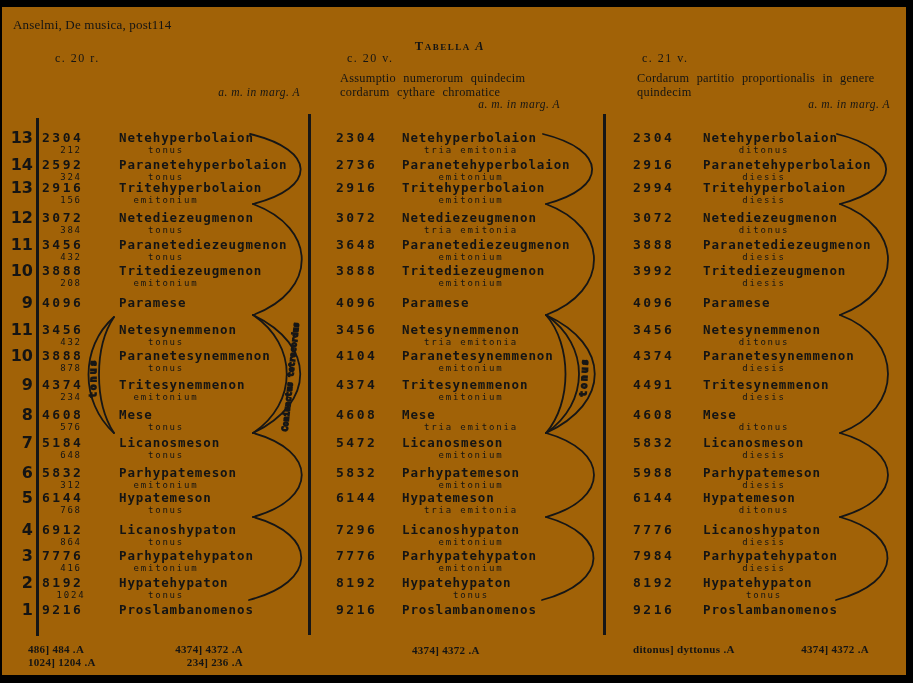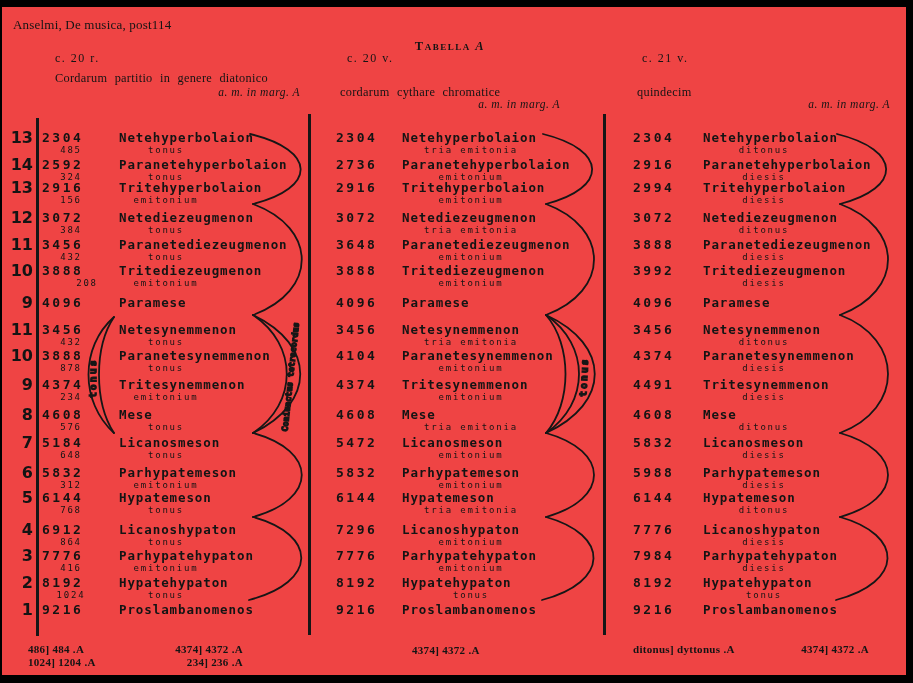--- a/index.html
+++ b/index.html
@@ -1,16 +1,16 @@
 <!DOCTYPE html>
 <html><head>
 <meta charset="utf-8">
 <style>
   html,body{margin:0;padding:0;background:#666;}
-  #page{position:relative;width:913px;height:683px;background:#ef4444;color:#141414;overflow:hidden;}
+  #page{position:relative;width:913px;height:683px;background:#a16207;color:#141414;overflow:hidden;}
   .abs{position:absolute;white-space:nowrap;}
   
   .bar{position:absolute;background:#000;}
   
   .vrule{position:absolute;background:#161616;}
   
   .annotation{font:13px "Liberation Serif",serif;letter-spacing:.2px;}
   .tabella{font:700 12.5px "Liberation Serif",serif;letter-spacing:1.5px;text-align:center;}
   .tabella .sc{font-variant:small-caps;}
   .tabella .ital{font-style:italic;}
@@ -37,40 +37,41 @@
   <div class="bar" style="left:0;top:0;width:2px;height:683px;"></div>
   <div class="bar" style="left:906px;top:0;width:7px;height:683px;"></div>
 
   <div class="abs annotation" style="left:13px;top:17px;">Anselmi, De musica, post114</div>
   <div class="abs tabella" style="left:380px;top:39px;width:140px;">
     <span class="sc">Tabella</span>
     <span class="ital">A</span>
   </div>
 
   <div class="abs folio" style="left:55px;top:51px;">c. 20 r.</div>
-  <div class="abs caption" style="left:55px;top:71px;">Cordarum partitio in genere diatonico</div>
   <div class="abs marginal" style="left:150px;top:86px;width:150px;">a. m. in marg. A</div>
 
   <div class="abs folio" style="left:347px;top:51px;">c. 20 v.</div>
+  <div class="abs caption" style="left:340px;top:71px;">Assumptio numerorum quindecim</div>
   <div class="abs caption" style="left:340px;top:85px;">cordarum cythare chromatice</div>
   <div class="abs marginal" style="left:400px;top:98px;width:160px;">a. m. in marg. A</div>
 
   <div class="abs folio" style="left:642px;top:51px;">c. 21 v.</div>
+  <div class="abs caption" style="left:637px;top:71px;">Cordarum partitio proportionalis in genere</div>
   <div class="abs caption" style="left:637px;top:85px;">quindecim</div>
   <div class="abs marginal" style="left:730px;top:98px;width:160px;">a. m. in marg. A</div>
 
   <div class="vrule" style="left:36px;top:118px;width:3px;height:518px;"></div>
   <div class="vrule" style="left:308px;top:114px;width:3px;height:521px;"></div>
   <div class="vrule" style="left:603px;top:114px;width:3px;height:521px;"></div>
 
   <div id="rows-0" style="position:absolute;inset:0;">
       <div class="abs mnum" style="left: 7px; top: 128px; width: 26px;">13</div>
       <div class="abs mono-val" style="left: 42px; top: 130px;">2304</div>
       <div class="abs mono-name" style="left: 119px; top: 130px;">Netehyperbolaion</div>
-      <div class="abs mono-small" style="left: 40px; top: 145px; width: 62px;">485</div>
+      <div class="abs mono-small" style="left: 40px; top: 145px; width: 62px;">212</div>
       <div class="abs mono-small" style="left: 100px; top: 145px; width: 132px;">tonus</div>
       <div class="abs mnum" style="left: 7px; top: 155px; width: 26px;">14</div>
       <div class="abs mono-val" style="left: 42px; top: 157px;">2592</div>
       <div class="abs mono-name" style="left: 119px; top: 157px;">Paranetehyperbolaion</div>
       <div class="abs mono-small" style="left: 40px; top: 172px; width: 62px;">324</div>
       <div class="abs mono-small" style="left: 100px; top: 172px; width: 132px;">tonus</div>
       <div class="abs mnum" style="left: 7px; top: 178px; width: 26px;">13</div>
       <div class="abs mono-val" style="left: 42px; top: 180px;">2916</div>
       <div class="abs mono-name" style="left: 119px; top: 180px;">Tritehyperbolaion</div>
       <div class="abs mono-small" style="left: 40px; top: 195px; width: 62px;">156</div>
@@ -81,21 +82,21 @@
       <div class="abs mono-small" style="left: 40px; top: 225px; width: 62px;">384</div>
       <div class="abs mono-small" style="left: 100px; top: 225px; width: 132px;">tonus</div>
       <div class="abs mnum" style="left: 7px; top: 235px; width: 26px;">11</div>
       <div class="abs mono-val" style="left: 42px; top: 237px;">3456</div>
       <div class="abs mono-name" style="left: 119px; top: 237px;">Paranetediezeugmenon</div>
       <div class="abs mono-small" style="left: 40px; top: 252px; width: 62px;">432</div>
       <div class="abs mono-small" style="left: 100px; top: 252px; width: 132px;">tonus</div>
       <div class="abs mnum" style="left: 7px; top: 261px; width: 26px;">10</div>
       <div class="abs mono-val" style="left: 42px; top: 263px;">3888</div>
       <div class="abs mono-name" style="left: 119px; top: 263px;">Tritediezeugmenon</div>
-      <div class="abs mono-small" style="left: 40px; top: 278px; width: 62px; padding-left: 16px;">208</div>
+      <div class="abs mono-small" style="left: 40px; top: 278px; width: 62px;">208</div>
       <div class="abs mono-small" style="left: 100px; top: 278px; width: 132px;">emitonium</div>
       <div class="abs mnum" style="left: 7px; top: 293px; width: 26px;">9</div>
       <div class="abs mono-val" style="left: 42px; top: 295px;">4096</div>
       <div class="abs mono-name" style="left: 119px; top: 295px;">Paramese</div>
       <div class="abs mnum" style="left: 7px; top: 320px; width: 26px;">11</div>
       <div class="abs mono-val" style="left: 42px; top: 322px;">3456</div>
       <div class="abs mono-name" style="left: 119px; top: 322px;">Netesynemmenon</div>
       <div class="abs mono-small" style="left: 40px; top: 337px; width: 62px;">432</div>
       <div class="abs mono-small" style="left: 100px; top: 337px; width: 132px;">tonus</div>
       <div class="abs mnum" style="left: 7px; top: 346px; width: 26px;">10</div>

